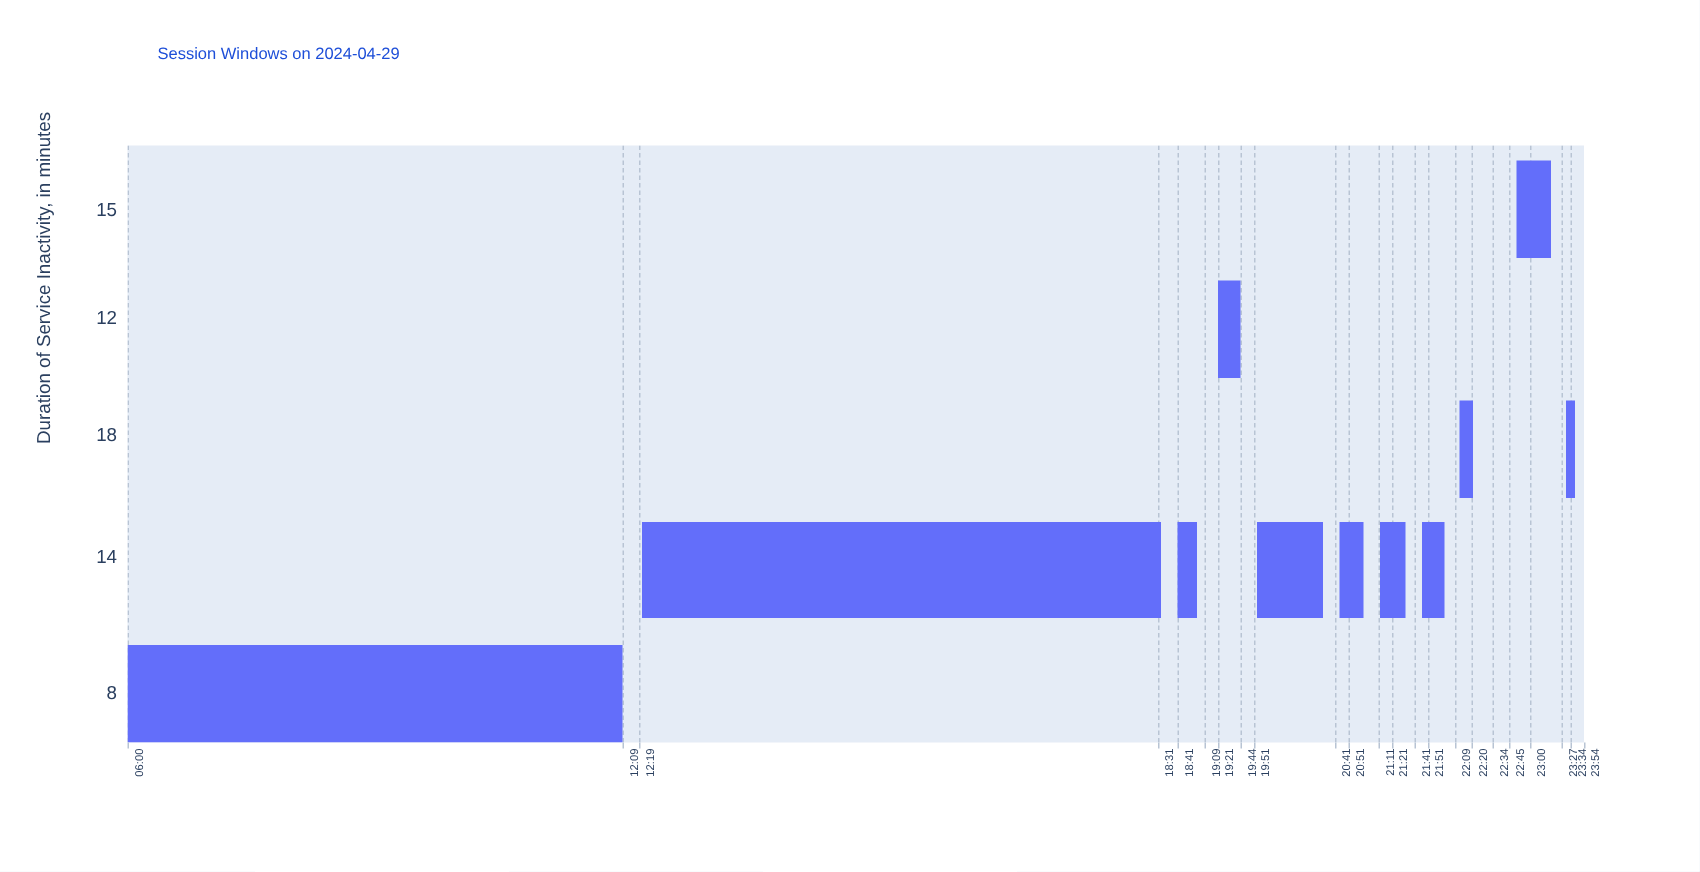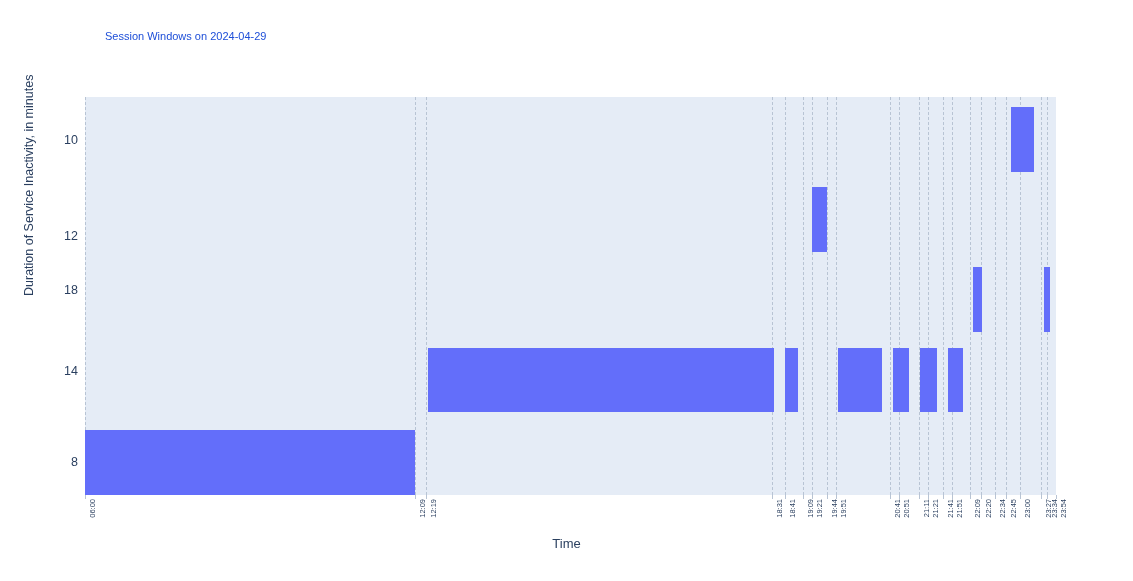--- a/index.html
+++ b/index.html
@@ -112,22 +112,22 @@
 </head>
 <body>
 
 <div id="figure">
 
   <div id="chart-title">Session Windows on 2024-04-29</div>
 
   <div id="y-axis-title">Duration of Service Inactivity, in minutes</div>
 
   <div id="ytick-layer">
-      <div class="ytick" style="top: 43px;">10</div>
-      <div class="ytick" style="top: 115px; margin-top: 24px;">12</div>
+      <div class="ytick" style="top: 43px;">15</div>
+      <div class="ytick" style="top: 115px;">12</div>
       <div class="ytick" style="top: 193px;">18</div>
       <div class="ytick" style="top: 274px;">14</div>
       <div class="ytick" style="top: 365px;">8</div>
     </div>
 
   <div id="plot-area">
     <div id="grid-layer">
         <div class="gridline" style="left: 0px;"></div>
         <div class="gridline" style="left: 330px;"></div>
         <div class="gridline" style="left: 341px;"></div>
@@ -208,15 +208,14 @@
       <div class="tickmark" style="left: 935px;"></div>
       <div class="xtick" style="left: 938px;">23:00</div>
       <div class="tickmark" style="left: 956px;"></div>
       <div class="xtick" style="left: 959px;">23:27</div>
       <div class="tickmark" style="left: 962px;"></div>
       <div class="xtick" style="left: 965px;">23:34</div>
       <div class="tickmark" style="left: 971px;"></div>
       <div class="xtick" style="left: 974px;">23:54</div>
     </div>
 
-  <div id="x-axis-title">Time</div>
 
 </div>
 
 </body></html>

